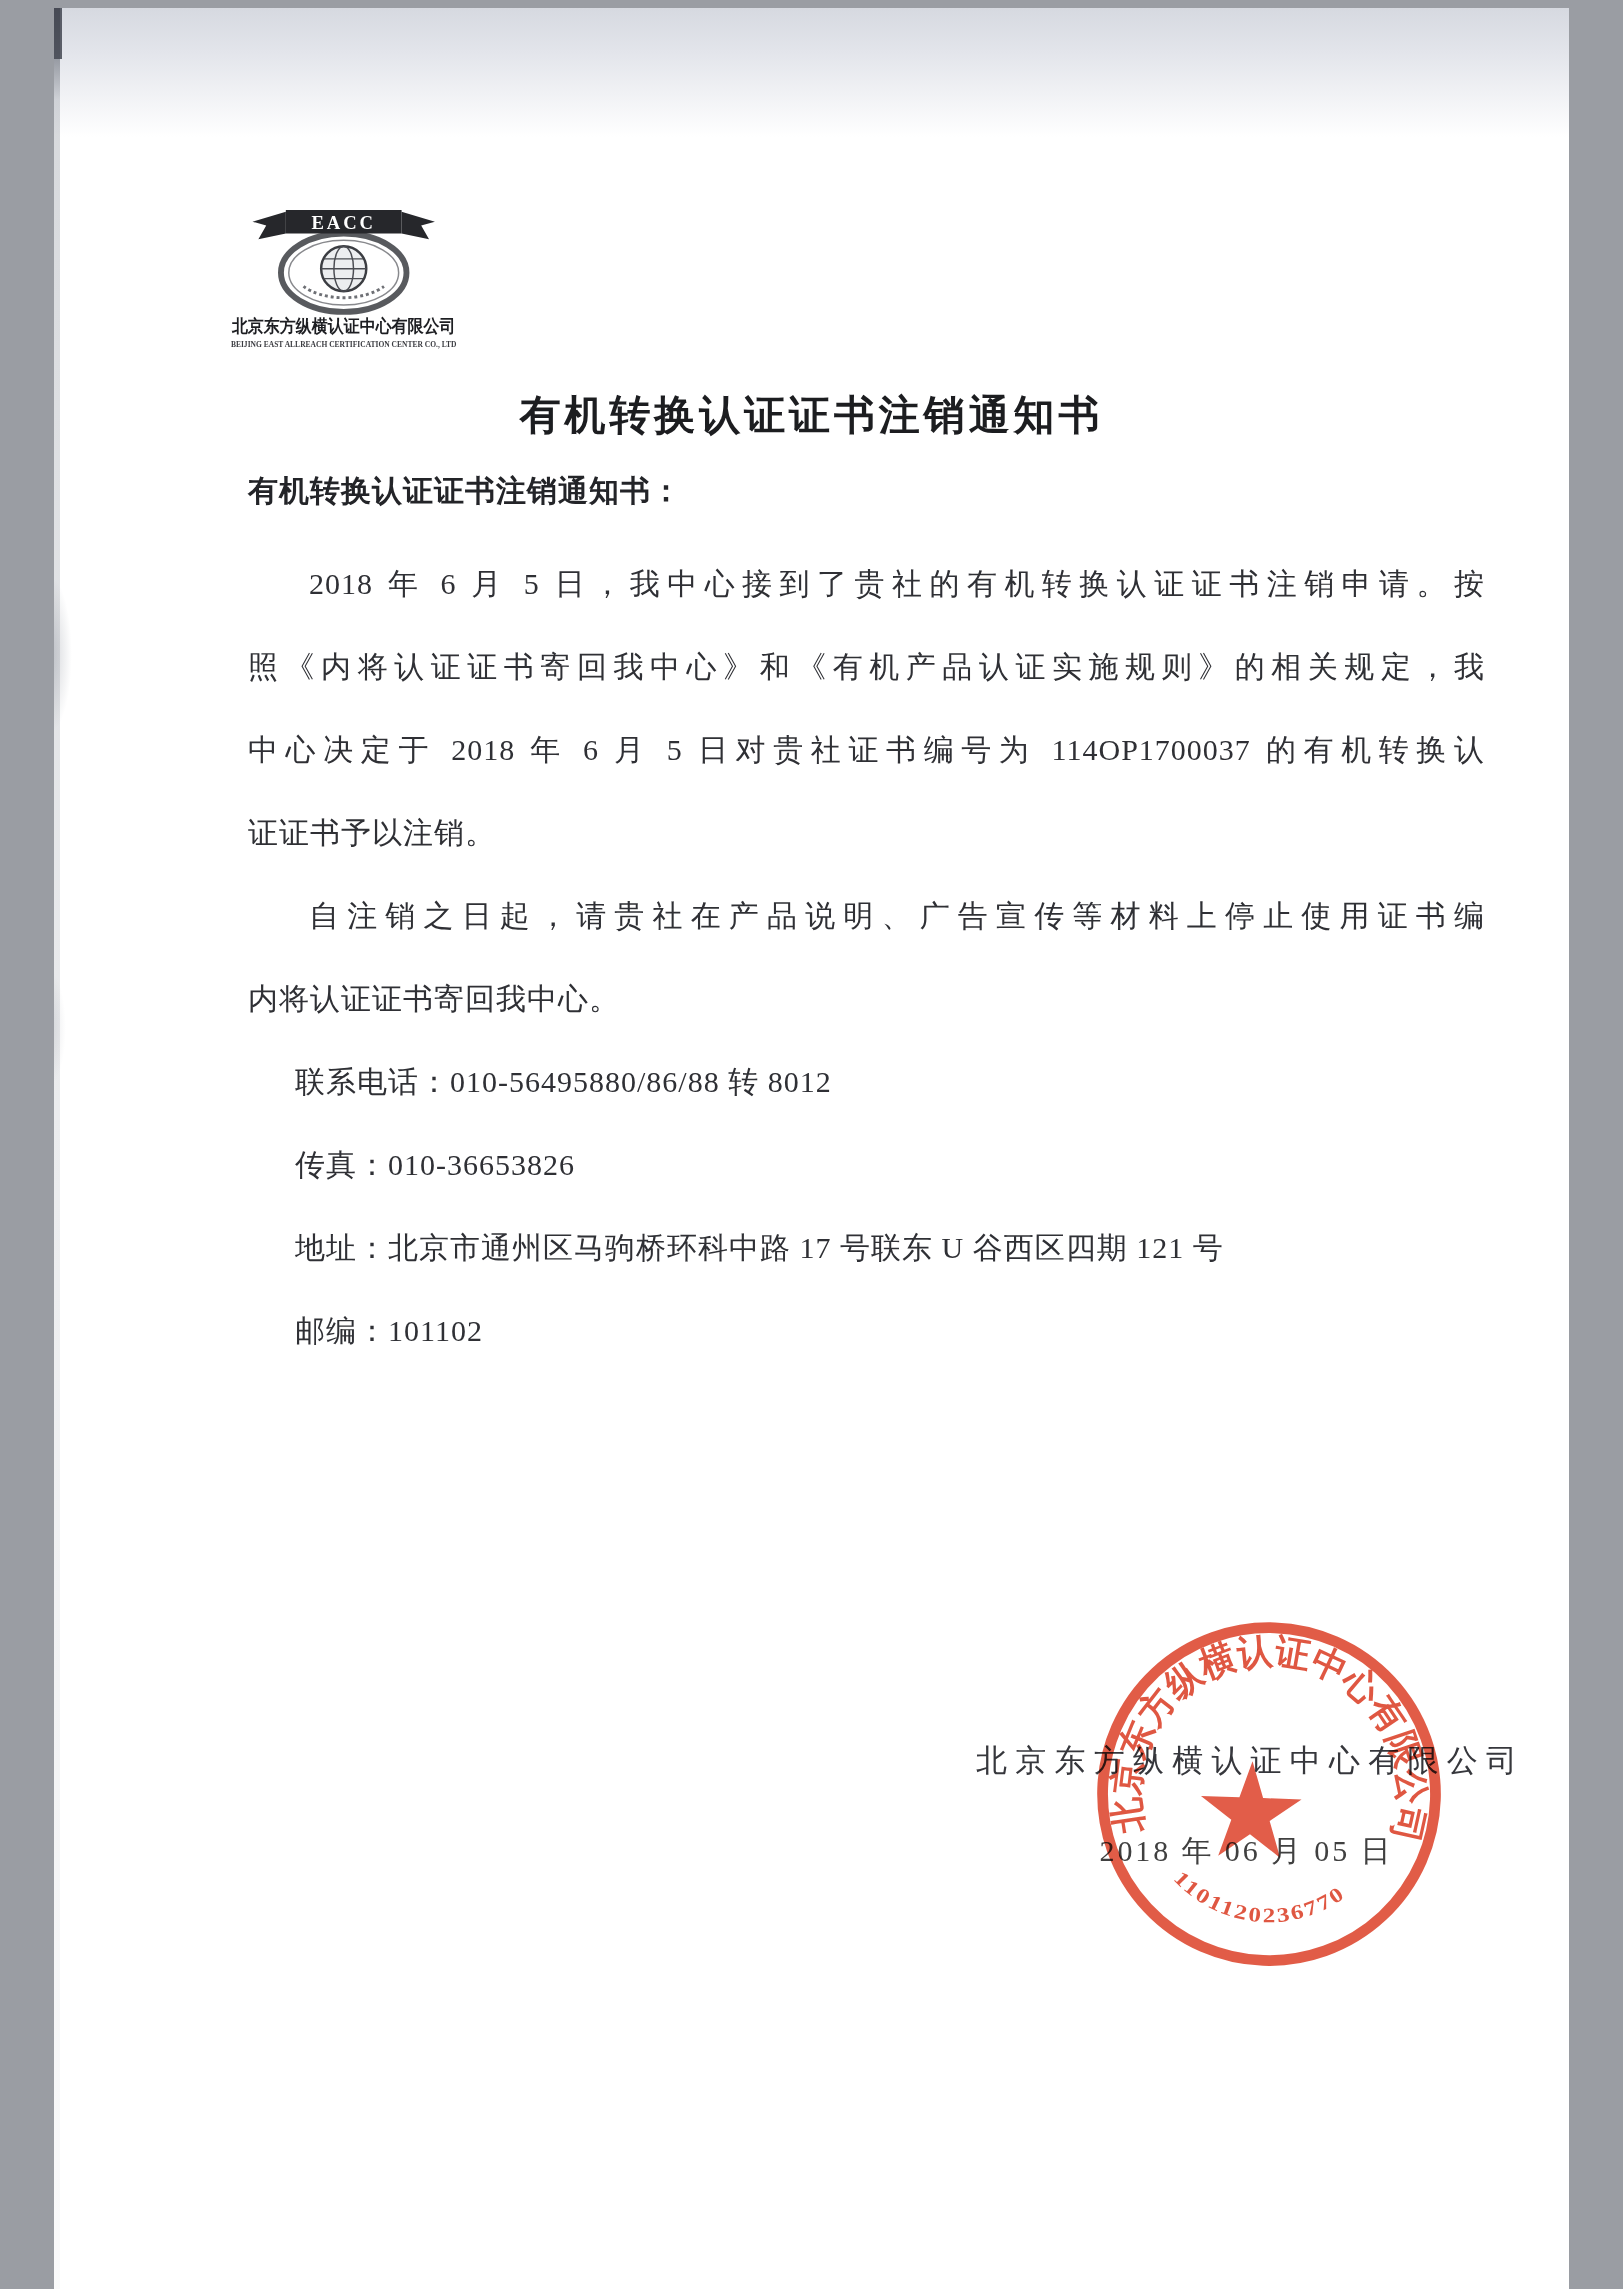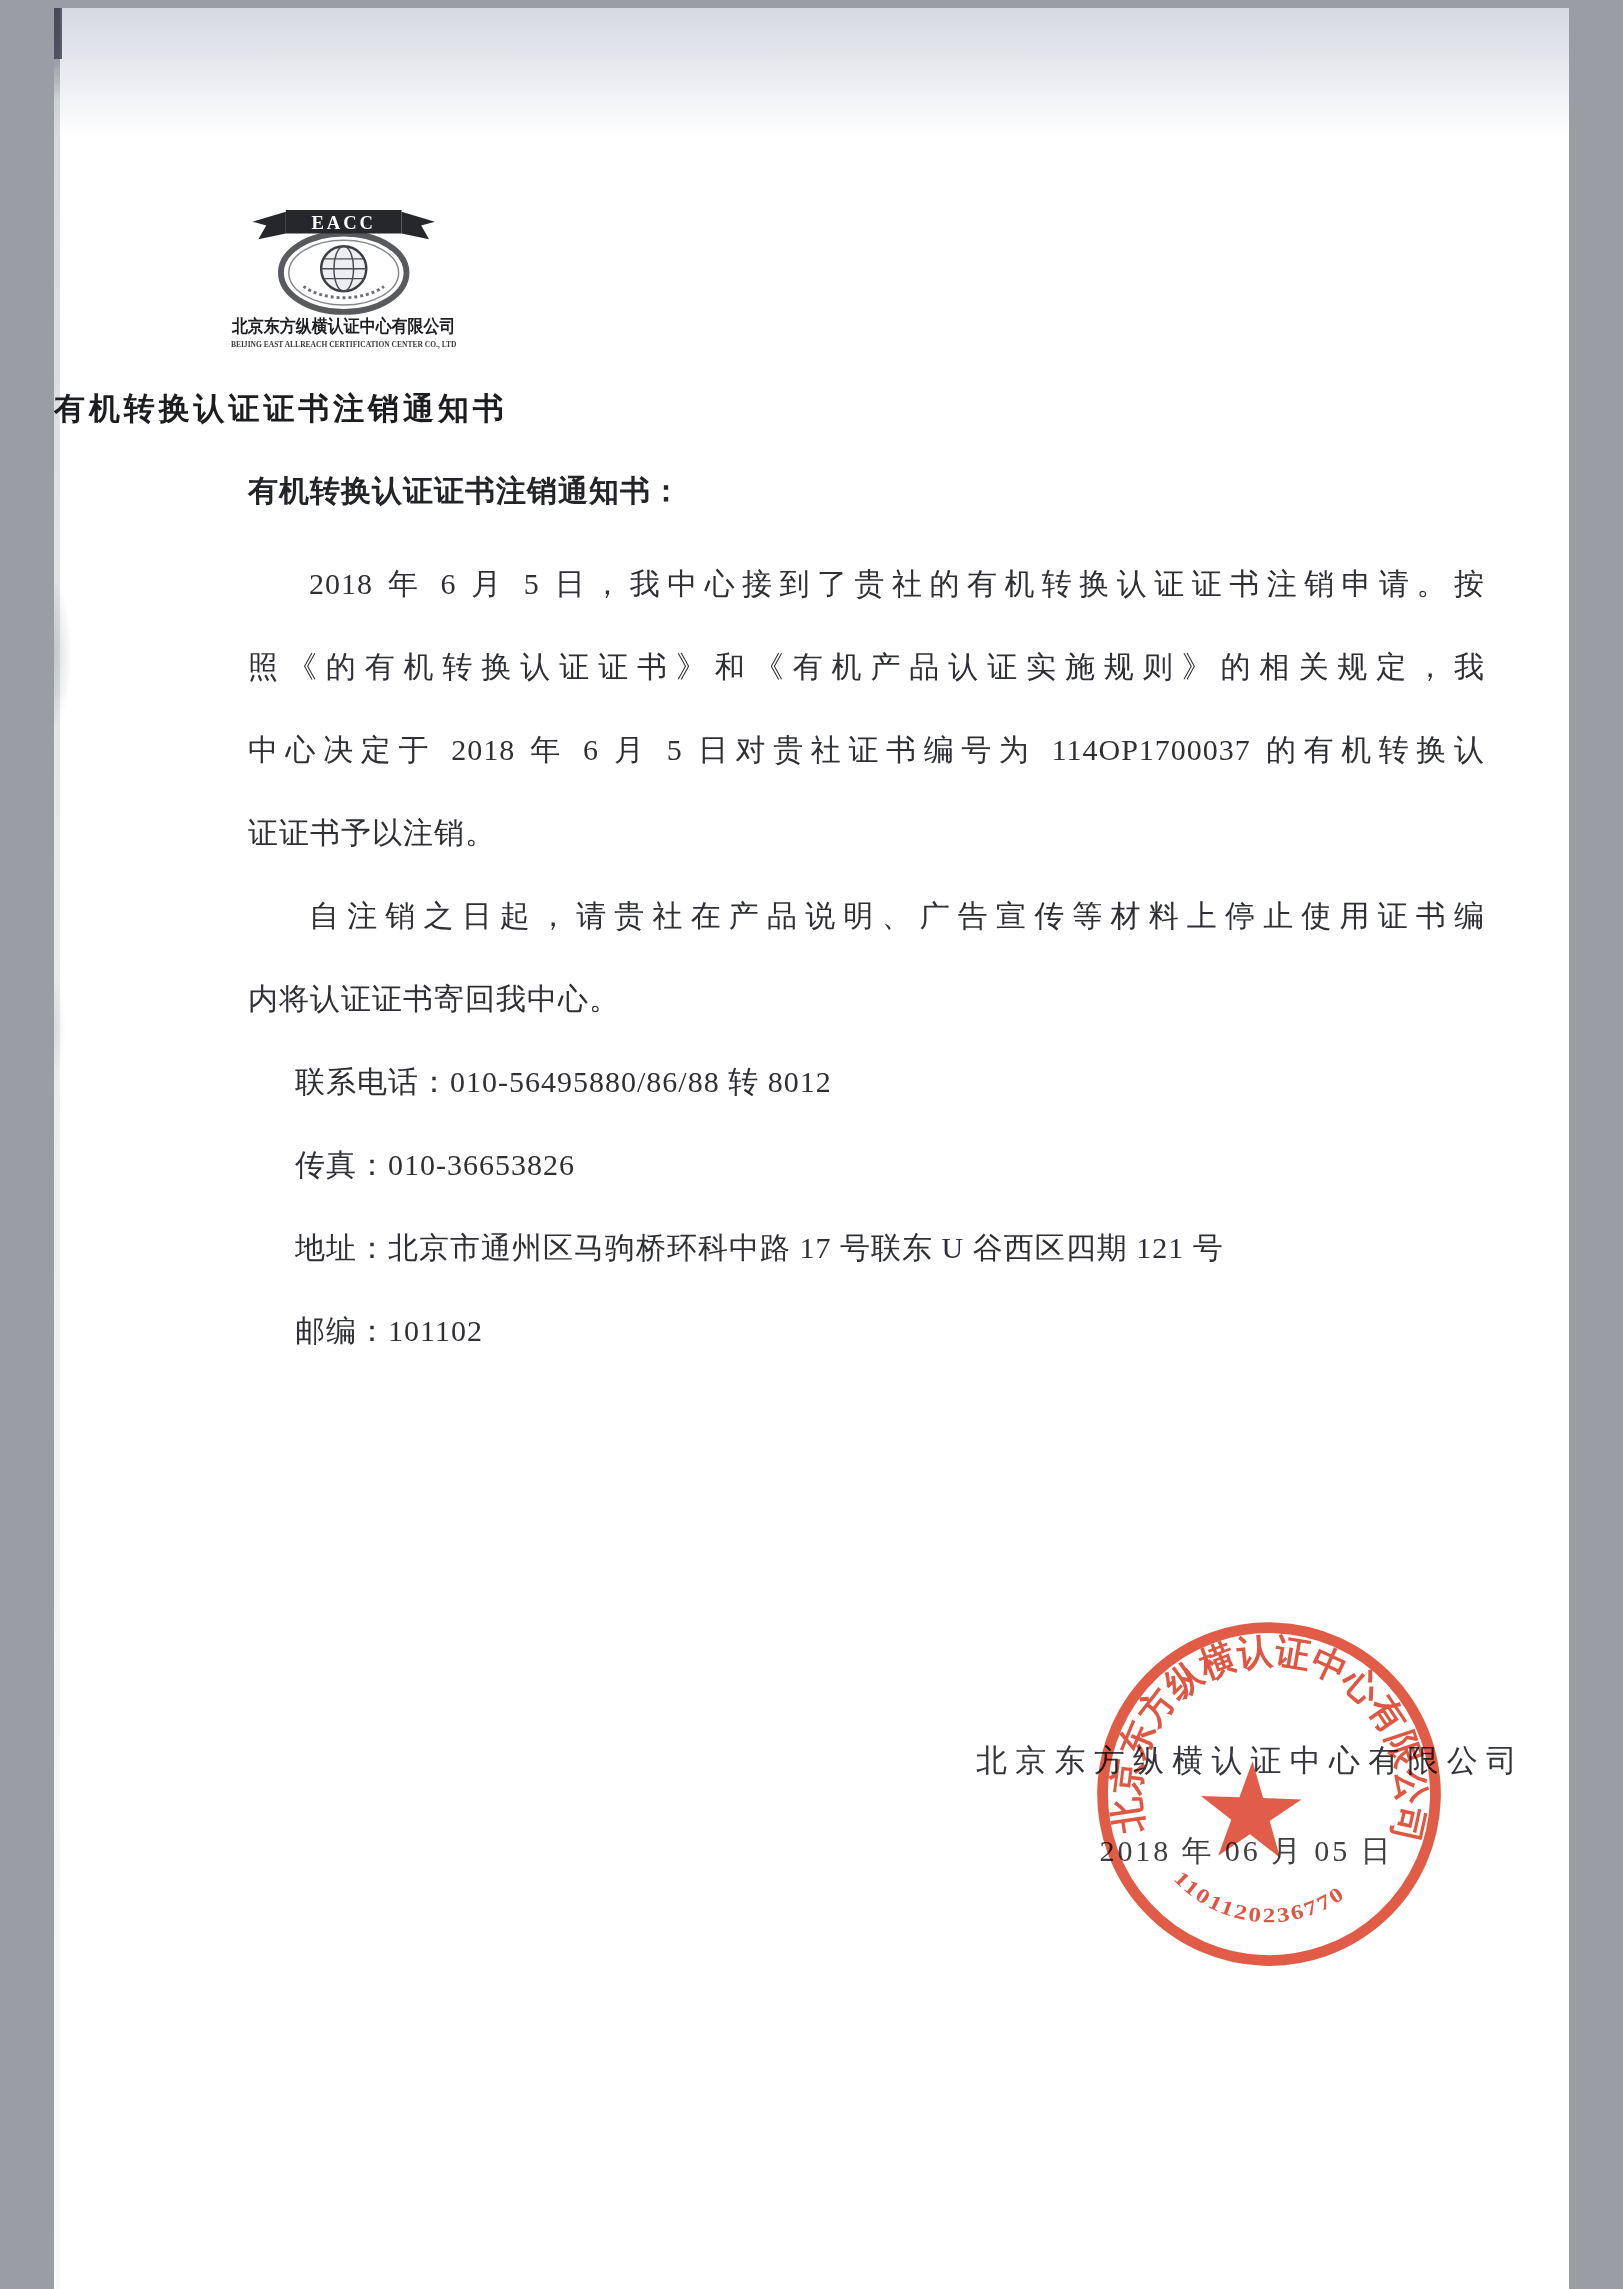--- a/index.html
+++ b/index.html
@@ -29,21 +29,21 @@
   }
   .scan-smudge2 {
     position:absolute; left:-5.9px; top:961px; width:17.6px; height:118px;
     background:radial-gradient(ellipse at left center, rgba(120,126,138,0.22), rgba(120,126,138,0) 70%);
   }
 
   .logo { position:absolute; left:173px; top:196px; }
 
   .doc-title {
     position:absolute; left:0; top:380px; width:100%;
-    text-align:left; font-size:31px; font-weight:bold;
+    text-align:center; font-size:41px; font-weight:bold;
     letter-spacing:3.9px; color:#1c1d20;
   }
   .addressee {
     position:absolute; left:194px; top:463px;
     font-size:30px; font-weight:bold; color:#232428; letter-spacing:1px;
   }
 
   .body-block { position:absolute; left:194px; top:534px; width:1237px; }
   .line { font-size:30px; line-height:83px; letter-spacing:1px; white-space:pre-wrap; }
   .line.fill { text-align:justify; text-align-last:justify; }
@@ -98,21 +98,21 @@
   </div>
 
   <div class="doc-title">有机转换认证证书注销通知书</div>
 
   <div class="addressee">有机转换认证证书注销通知书：</div>
 
   <div class="body-block">
     <div>
         <div>
           <div class="line indent fill">2018 年 6 月 5 日，我中心接到了贵社的有机转换认证证书注销申请。按</div>
-          <div class="line fill">照《的有机转换认证证书》和《有机产品认证实施规则》的相关规定，我</div>
+          <div class="line fill">照《内将认证证书寄回我中心》和《有机产品认证实施规则》的相关规定，我</div>
           <div class="line fill">中心决定于 2018 年 6 月 5 日对贵社证书编号为 114OP1700037 的有机转换认</div>
           <div class="line">证证书予以注销。</div>
         </div>
         <div>
           <div class="line indent fill">自注销之日起，请贵社在产品说明、广告宣传等材料上停止使用证书编</div>
           <div class="line">内将认证证书寄回我中心。</div>
         </div>
       </div>
     <div>
         <div class="contact-line">联系电话：010-56495880/86/88 转 8012</div>

